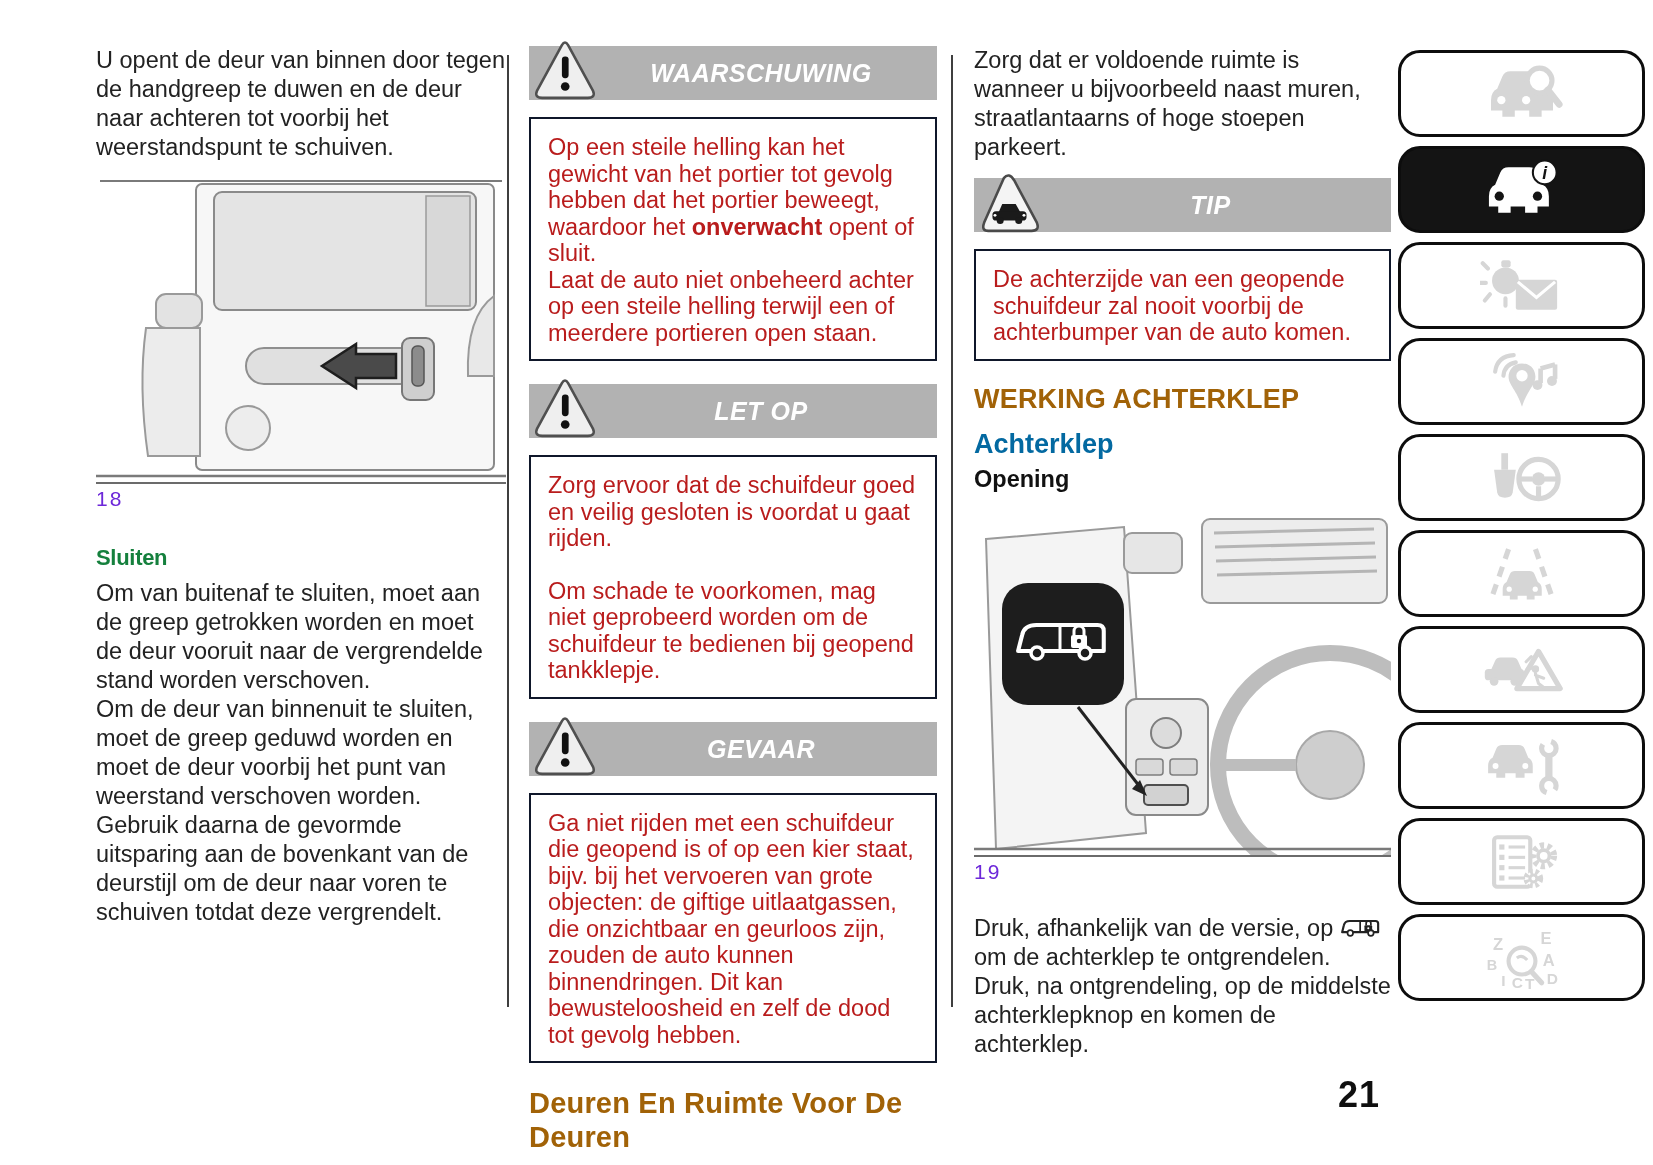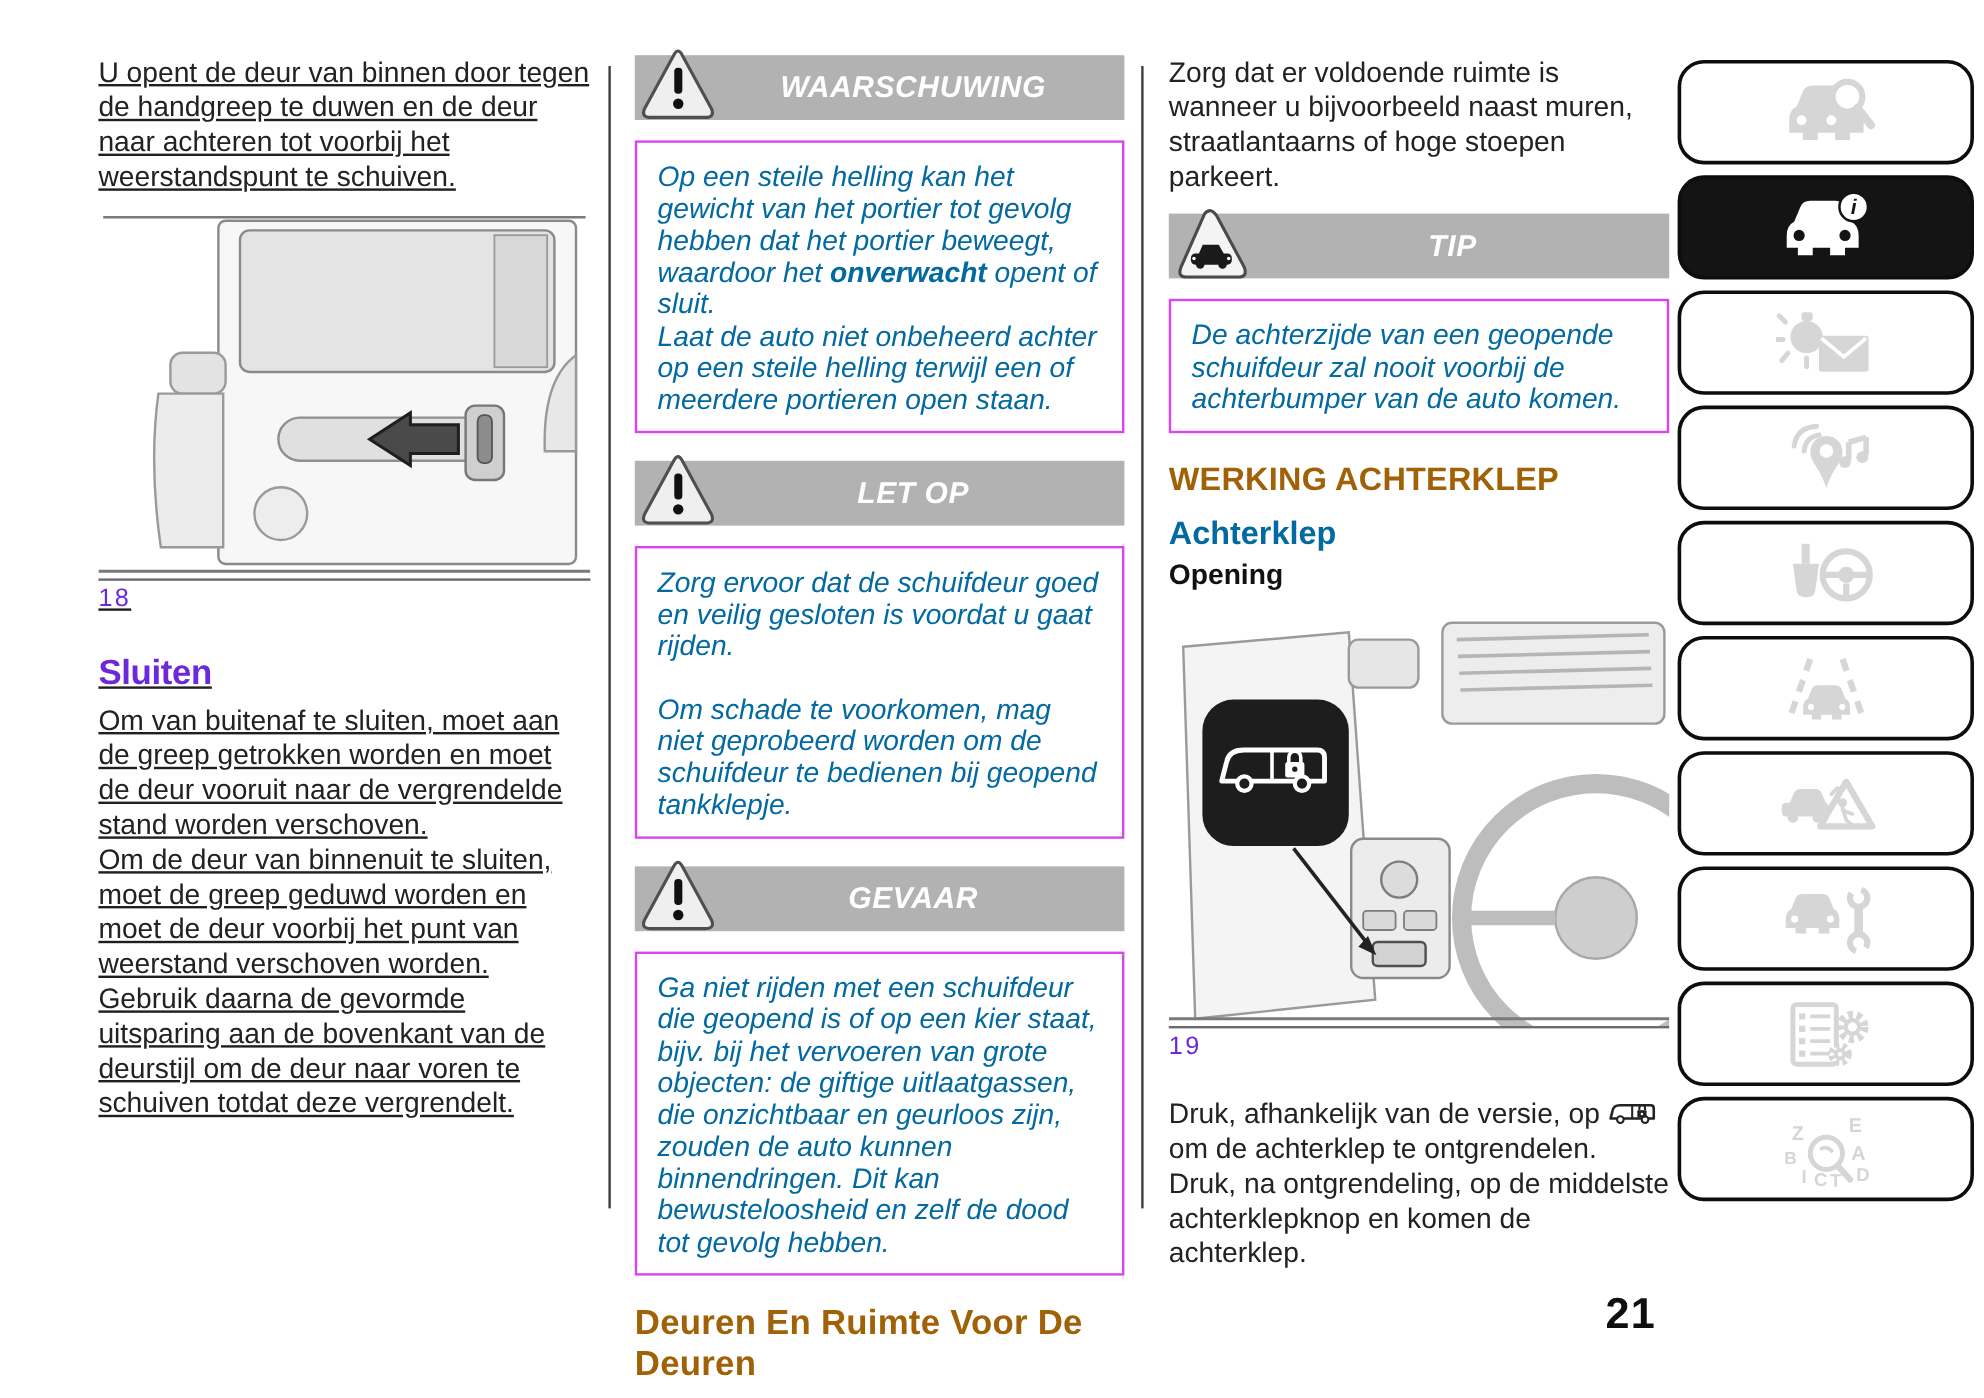--- a/index.html
+++ b/index.html
@@ -5,37 +5,37 @@
   * { box-sizing: border-box; margin: 0; padding: 0; }
   html,body { width:1653px; height:1165px; }
   body {
     position: relative;
     background: #ffffff;
     overflow: hidden;
     font-family: "Liberation Sans", "DejaVu Sans", sans-serif;
     color: #1f1f1f;
   }
   .col { position: absolute; top: 46px; }
-  #col1 { left: 82px;  width: 410px; text-decoration: underline; }
+  #col1 { left: 96px;  width: 410px; }
   #col2 { left: 529px; width: 408px; }
   #col3 { left: 974px; width: 417px; }
   .vrule { position: absolute; top: 55px; height: 952px; width: 0; border-left: 2px solid #3f3f3f; }
   #vrule1 { left: 507px; }
   #vrule2 { left: 951px; }
 
   .body-text { font-size: 23.5px; line-height: 29px; color: #222; }
   .blockline { display: block; }
 
   
   .figure { border-bottom: 2px solid #6b6b6b; }
   .figure svg { display: block; }
   .fig-caption { font-size: 21px; letter-spacing: 2px; color: #6d28d9; margin-top: 3px; }
 
   
-  .h-big   { font-size: 29px; font-weight: bold; letter-spacing: -0.3px; color: #6d28d9; }
+  .h-big   { font-size: 22px; font-weight: bold; letter-spacing: -0.3px; color: #15803d; }
   .h-caps  { font-size: 27px; font-weight: bold; letter-spacing: 0.2px; color: #a16207; margin-top: 18px; }
   .h-mid   { font-size: 27px; font-weight: bold; color: #0369a1; }
   .h-small { font-size: 23.5px; font-weight: bold; color: #111; }
 
   
   .warnbar {
     position: relative;
     height: 54px;
     background: #b2b2b2;
     margin-bottom: 17px;
@@ -48,26 +48,25 @@
     color: #ffffff;
     font-style: italic;
     font-weight: bold;
     font-size: 25px;
     letter-spacing: 0.5px;
   }
   .warnbar .tri { position: absolute; left: 5px; top: -9px; width: 62px; height: 70px; }
   .warnbar .tri svg { width: 100%; height: 100%; display: block; }
 
   .warnbox {
-    border: 2px solid #d946ef;
+    border: 2px solid #0f172a;
     padding: 15px 16px 13px 17px;
-    font-style: italic;
     font-size: 23.5px;
     line-height: 26.5px;
-    color: #0369a1;
+    color: #b91c1c;
   }
   .warnbox .gap { margin-top: 26px; display: block; }
   .bold-ital { font-weight: bold; }
 
   .sect { margin-bottom: 23px; }
 
   
   .inline-icon { display: inline-block; vertical-align: -3px; width: 42px; height: 24px; }
   .inline-icon svg { width: 100%; height: 100%; display: block; }
 

